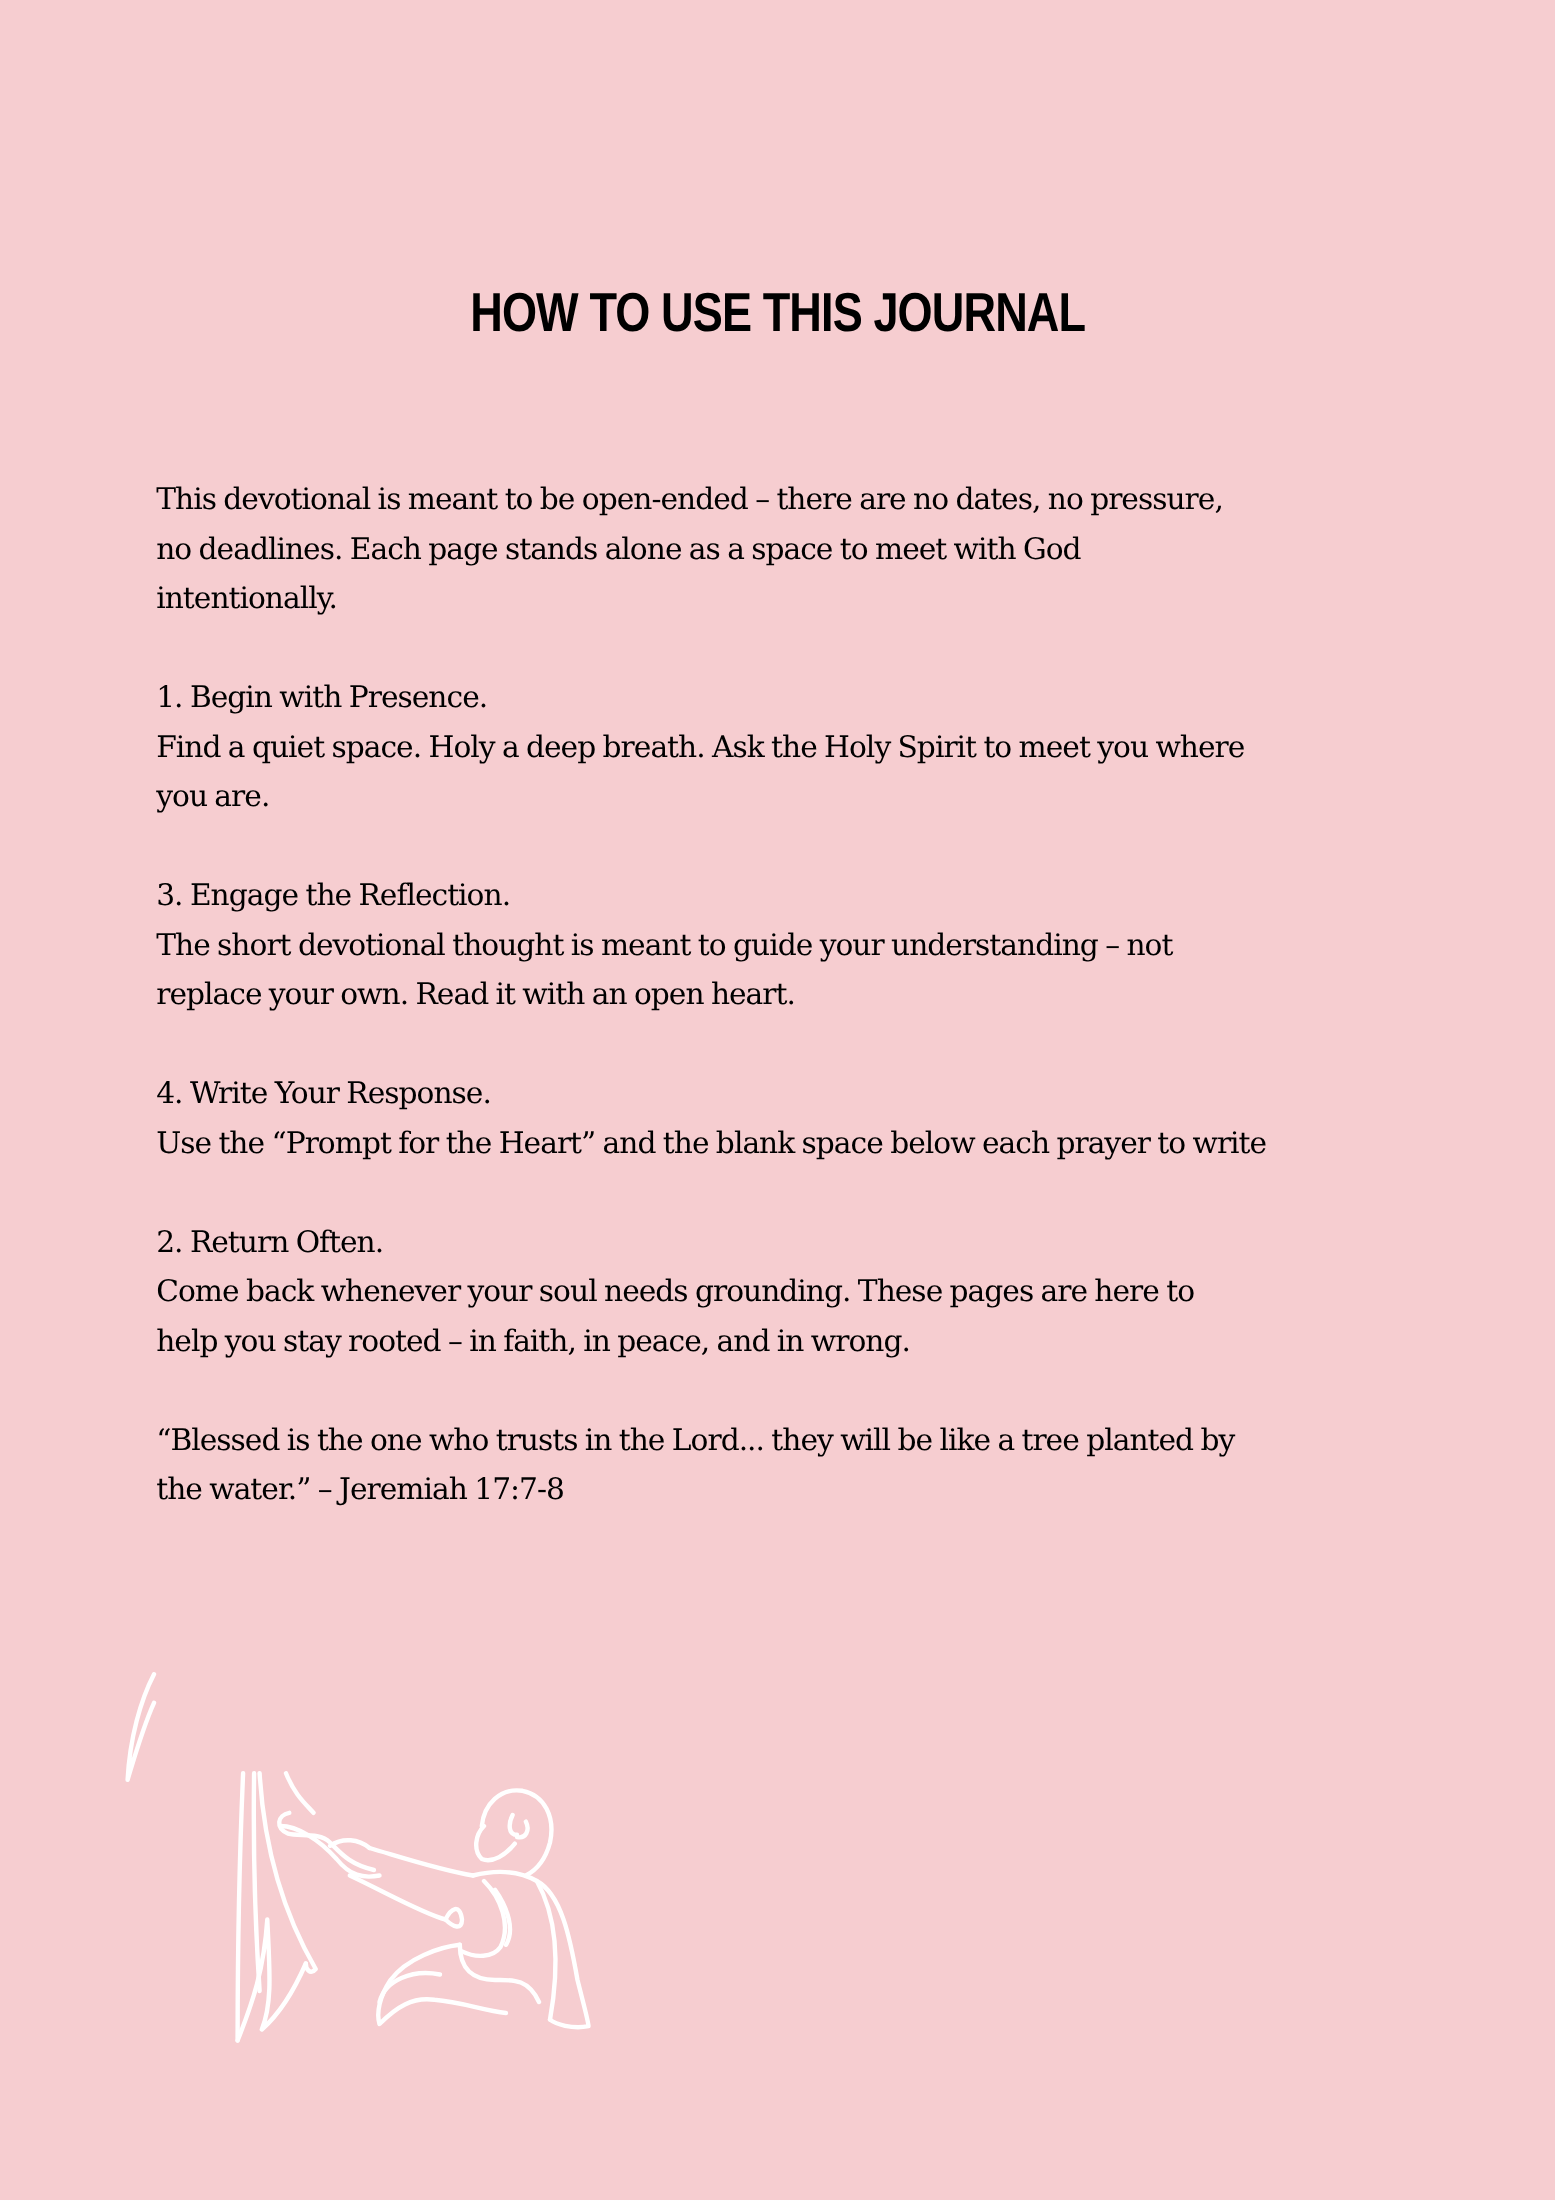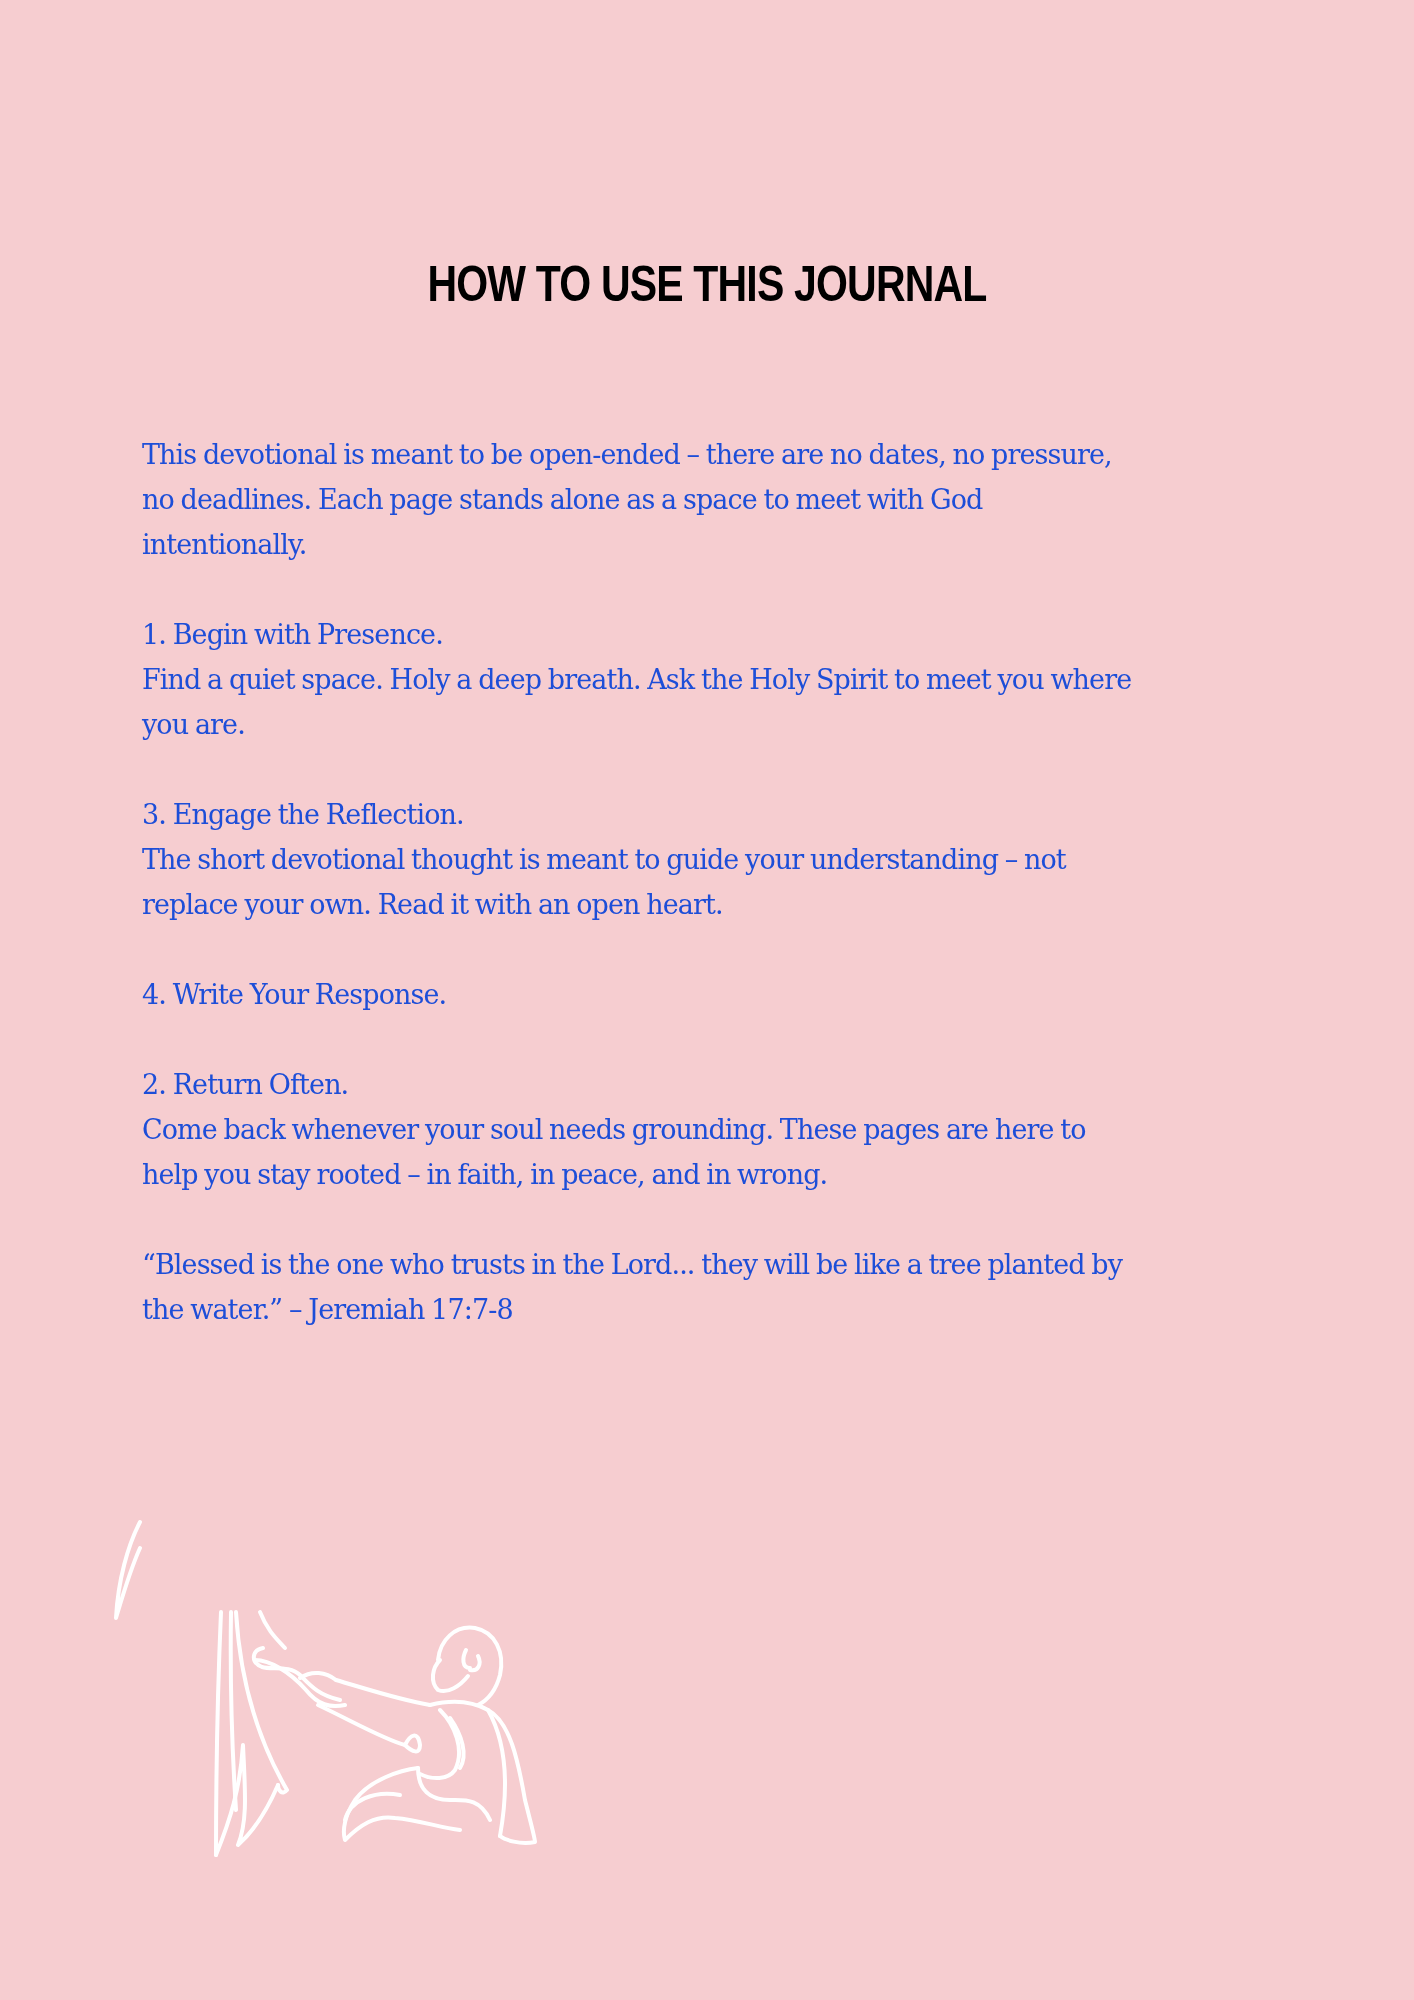--- a/index.html
+++ b/index.html
@@ -32,21 +32,21 @@
     .content {
       position: absolute;
       left: 142px;
       top: 432px;
       width: 1160px;
       font-family: "DejaVu Serif", serif;
       font-size: 27px;
       line-height: 45px;
       letter-spacing: -0.9px;
       word-spacing: -1px;
-      color: #1d4ed8;
+      color: #000000;
     }
     .block {
       margin: 0 0 45px 0;
     }
     .line {
       display: block;
       white-space: nowrap;
     }
     .illustration {
       position: absolute;
@@ -82,20 +82,21 @@
 
 
   <div class="block">
     <span class="line">3. Engage the Reflection.</span>
     <span class="line">The short devotional thought is meant to guide your understanding – not</span>
     <span class="line">replace your own. Read it with an open heart.</span>
   </div>
 
   <div class="block">
     <span class="line">4. Write Your Response.</span>
+    <span class="line">Use the “Prompt for the Heart” and the blank space below each prayer to write</span>
   </div>
 
   <div class="block">
     <span class="line">2. Return Often.</span>
     <span class="line">Come back whenever your soul needs grounding. These pages are here to</span>
     <span class="line">help you stay rooted – in faith, in peace, and in wrong.</span>
   </div>
 
   <div class="block">
     <span class="line">“Blessed is the one who trusts in the Lord... they will be like a tree planted by</span>

